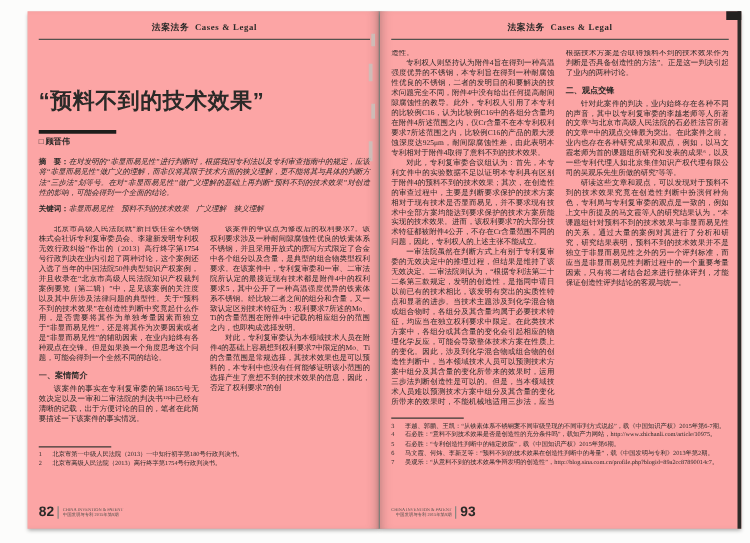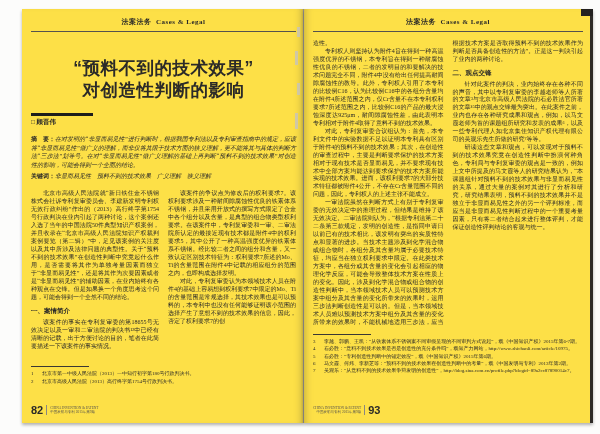--- a/index.html
+++ b/index.html
@@ -1,24 +1,24 @@
 <!DOCTYPE html>
 <html><head>
 <meta charset="utf-8">
 <style>
   html,body{margin:0;padding:0;}
   body{width:600px;height:434px;background:#fcfcfb;font-family:"Liberation Serif","DejaVu Serif",serif;color:#2b2a28;}
   .scan{position:relative;width:600px;height:434px;overflow:hidden;}
-  .page{position:absolute;top:9px;height:414px;background:#fde047;box-shadow:0 2px 3px rgba(0,0,0,.30);}
+  .page{position:absolute;top:9px;height:414px;background:#fca5a5;box-shadow:0 2px 3px rgba(0,0,0,.30);}
   .page-left{left:22px;width:281px;border-right:1px solid #93908b;box-shadow:inset -7px 0 9px -7px rgba(60,55,50,.45),0 2px 3px rgba(0,0,0,.30);}
   .page-right{left:304px;width:286px;border-right:3px solid #2e2b28;box-shadow:inset 7px 0 9px -7px rgba(60,55,50,.40),0 2px 3px rgba(0,0,0,.30);}
   .page-inner{position:relative;height:100%;padding:0 7px 0 9px;box-sizing:border-box;}
   .page-header{text-align:center;padding-top:8px;font-size:7px;font-weight:bold;letter-spacing:.5px;border-bottom:1px solid #55524e;padding-bottom:4px;}
   .page-header .en{font-family:"Liberation Serif",serif;}
-  .article-title{margin-top:26px;font-family:"Liberation Sans","DejaVu Sans",sans-serif;font-weight:bold;font-size:17.5px;line-height:1.24;letter-spacing:.5px;text-align:center;}
+  .article-title{margin-top:38px;font-family:"Liberation Sans","DejaVu Sans",sans-serif;font-weight:bold;font-size:17.5px;line-height:1.24;letter-spacing:.5px;}
   .article-subtitle{margin-top:7px;font-size:8.5px;font-style:italic;letter-spacing:1px;}
   .author-block{margin-top:12px;}
   .author-bar{width:62px;height:3px;background:#1e1d1b;}
   .author-name{margin-top:2px;font-size:6.5px;font-weight:bold;}
   .abstract-block{margin-top:8px;font-size:6px;line-height:1.42;text-align:justify;font-style:italic;}
   .abstract-label,.keywords-label{font-weight:bold;font-style:normal;}
   .keywords-line{margin-top:3px;font-size:6px;font-style:italic;}
   .body-cols{margin-top:9px;columns:2;column-gap:9px;column-fill:auto;text-align:justify;font-size:6px;line-height:1.33;overflow:hidden;}
   .body-cols p{margin:0;text-indent:2em;}
   .body-cols p.cont{text-indent:0;}
@@ -44,21 +44,20 @@
 <div class="scan">
 
   <div class="page page-left">
     <div class="page-inner">
       <div class="page-header">
         <span>法案法务</span>&nbsp;&nbsp;<span class="en">Cases &amp; Legal</span>
       </div>
 
       <div class="article-title">
         <div>“预料不到的技术效果”</div>
-        <div>对创造性判断的影响</div>
       </div>
 
       <div class="author-block">
         <div class="author-bar"></div>
         <div class="author-name">□ 顾晋伟</div>
       </div>
 
       <div class="abstract-block">
         <span class="abstract-label">摘　要：</span><span>在对发明的“非显而易见性”进行判断时，根据我国专利法以及专利审查指南中的规定，应该将“非显而易见性”做广义的理解，而非仅将其限于技术方面的狭义理解，更不能将其与具体的判断方法“三步法”划等号。在对“非显而易见性”做广义理解的基础上再判断“预料不到的技术效果”对创造性的影响，可能会得到一个全面的结论。</span>
       </div>

